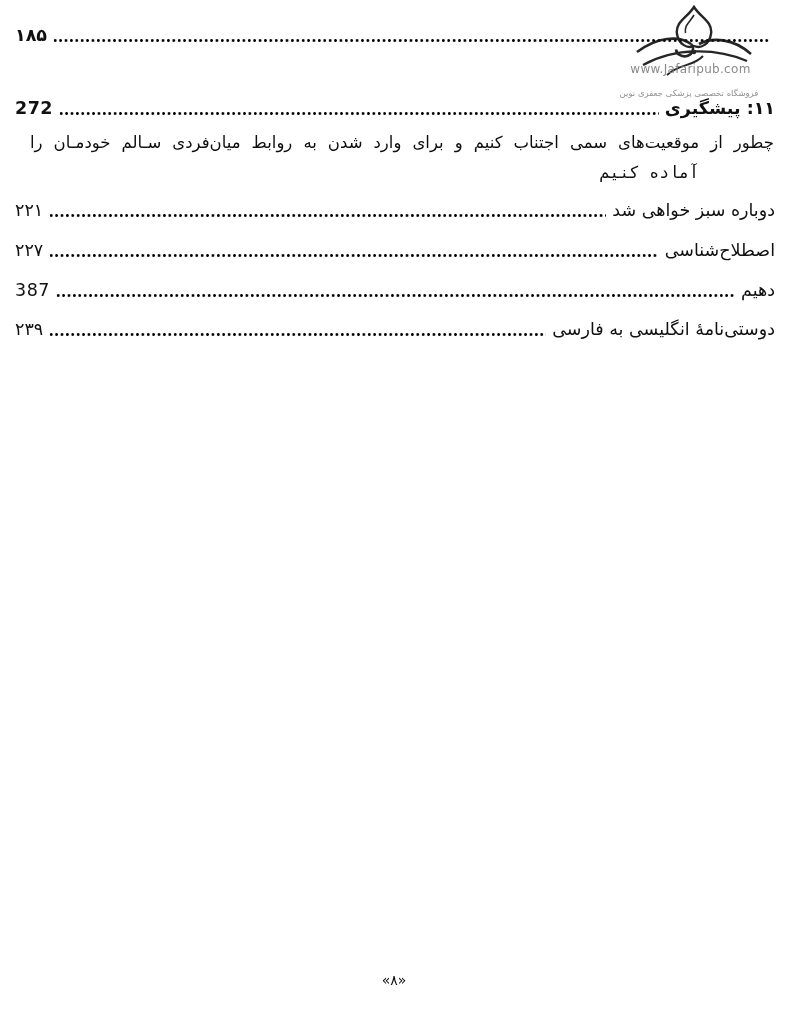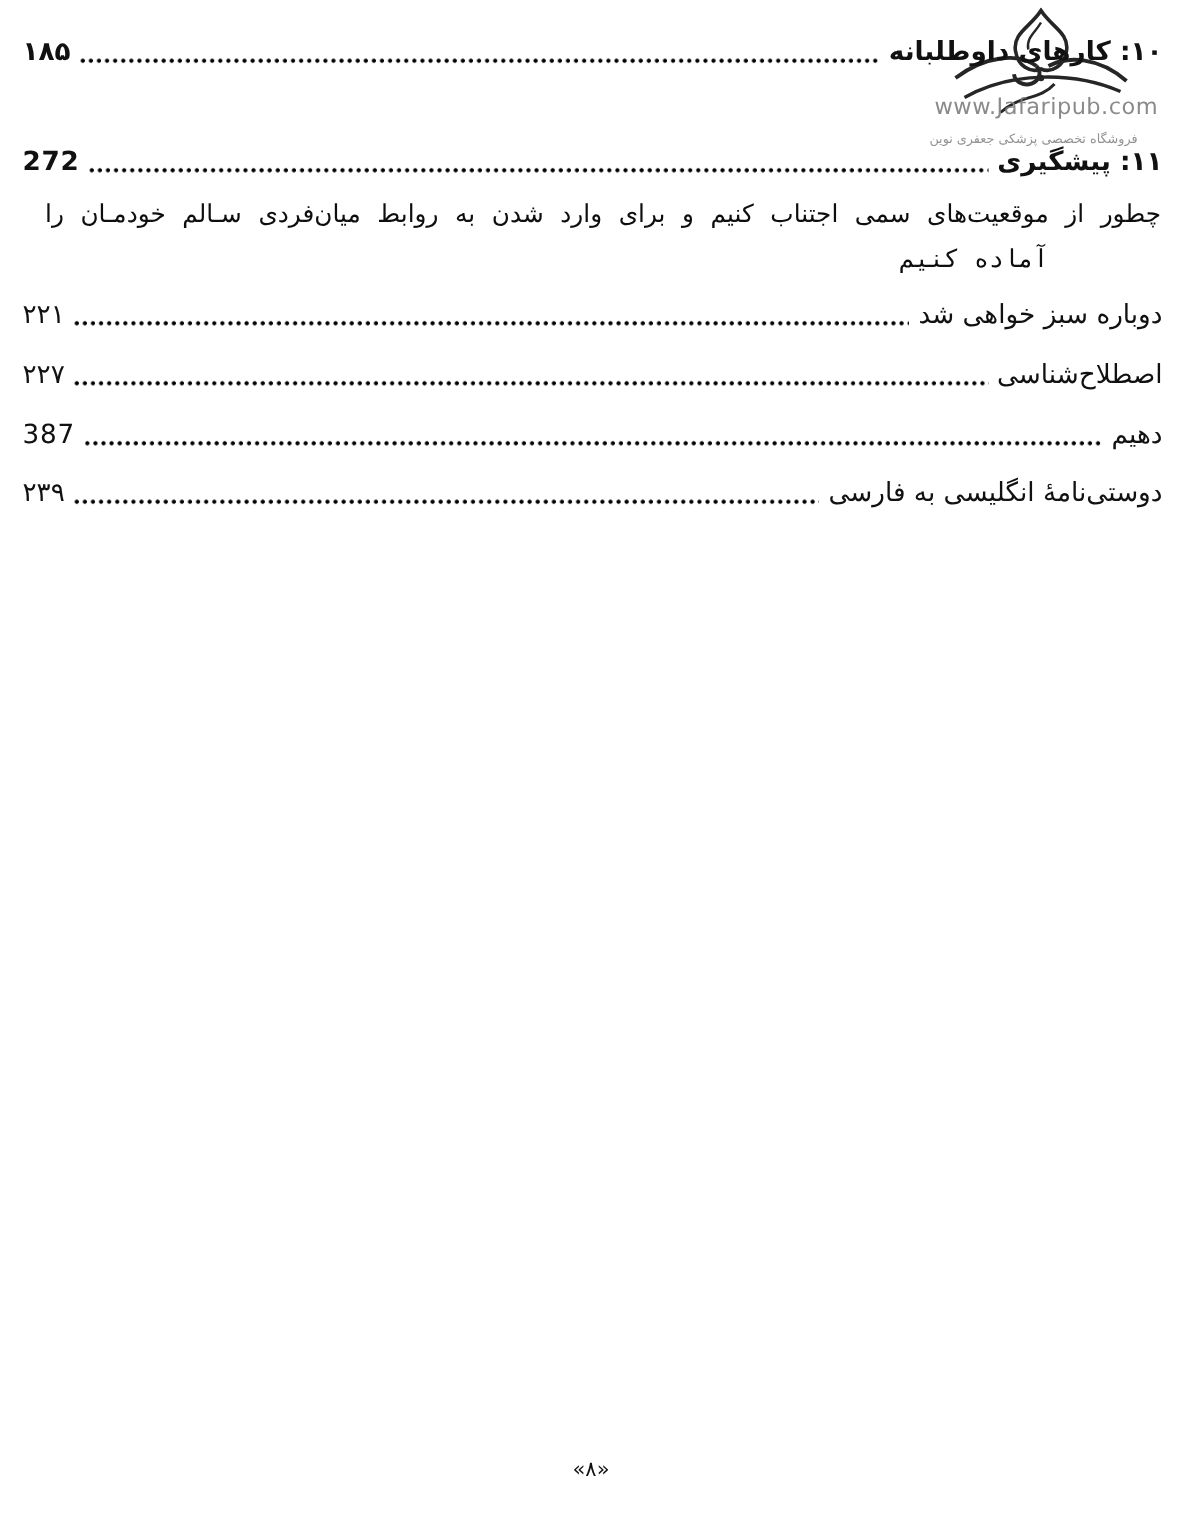--- a/index.html
+++ b/index.html
@@ -67,21 +67,21 @@
     width: 122px;
     height: 76px;
     opacity: 0.92;
   }
   .wm-site {
     position: absolute;
     top: 60px;
     right: 30px;
     width: 135px;
     text-align: center;
-    font-size: 15px;
+    font-size: 12px;
     color: rgba(125,125,125,0.9);
     letter-spacing: 0.3px;
     direction: ltr;
     font-family: "DejaVu Sans", sans-serif;
   }
   .wm-tagline {
     position: absolute;
     top: 78px;
     right: 24px;
     width: 150px;
@@ -99,21 +99,20 @@
     font-size: 14px;
     color: #111;
   }
 </style>
 </head>
 <body>
 
 <div class="page">
 
   <div class="toc-row chapter" style="top:24px;">
-    <span class="label">۱۰: کارهای داوطلبانه</span>
     <span class="leader"></span>
     <span class="pagenum">۱۸۵</span>
   </div>
 
 
   <div class="toc-row chapter" style="top:97px;">
     <span class="label">۱۱: پیشگیری</span>
     <span class="leader"></span>
     <span class="pagenum">272</span>
   </div>

